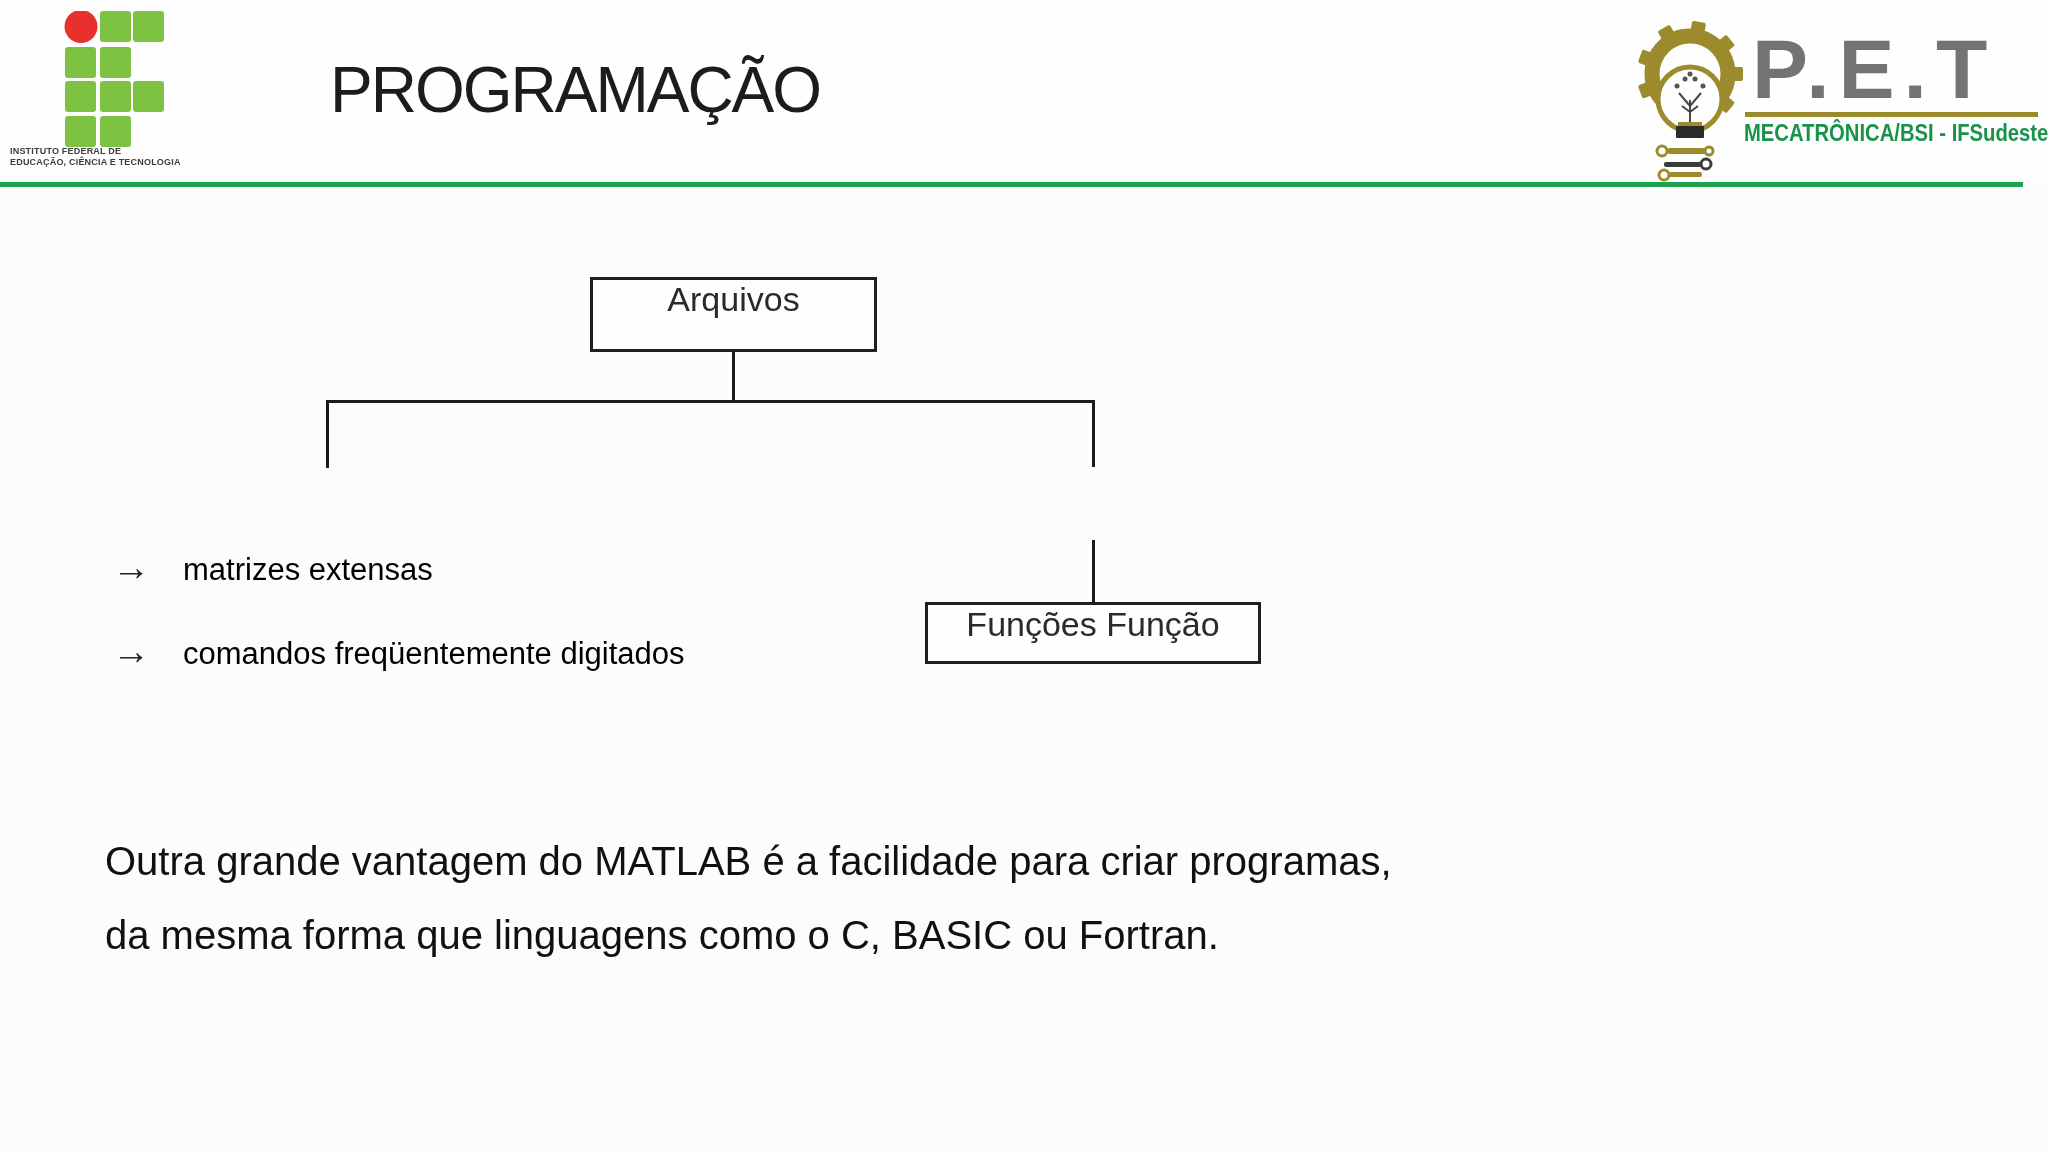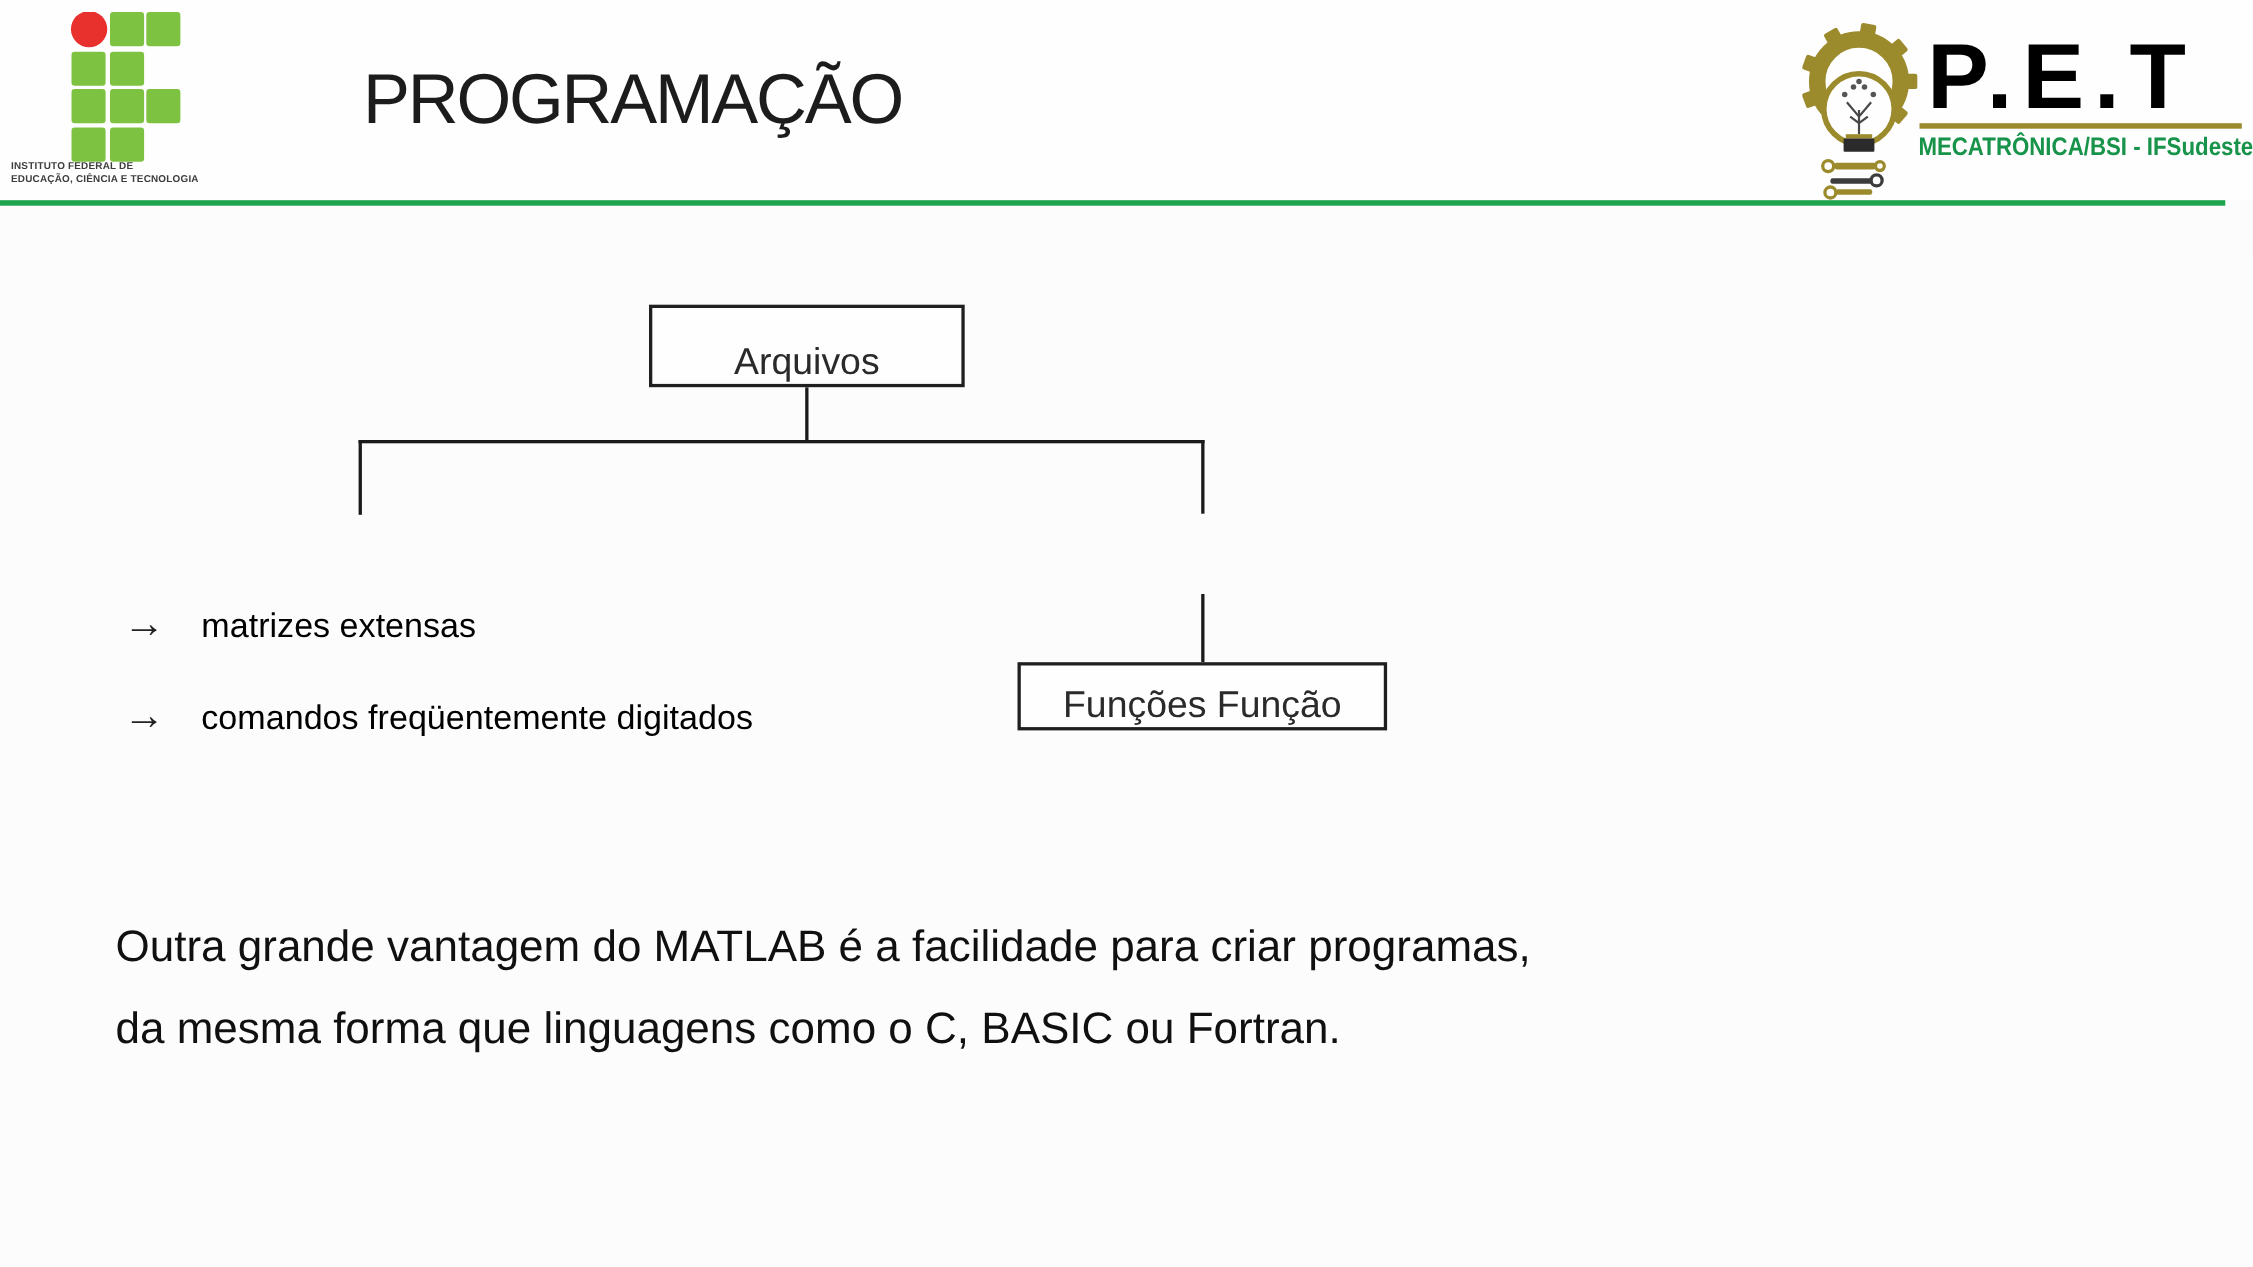--- a/index.html
+++ b/index.html
@@ -20,34 +20,34 @@
   }
   .if-logo-svg{position:absolute;left:61px;top:11px;}
   .if-caption{
     position:absolute;left:10px;top:146px;
     font-size:9px;font-weight:bold;color:#3d3d3d;
     line-height:11px;letter-spacing:0.2px;white-space:nowrap;
   }
   .pet-gear-svg{position:absolute;left:1628px;top:14px;}
   .pet-name{
     position:absolute;left:1752px;top:27px;
-    font-size:84px;font-weight:bold;color:#000000;
+    font-size:84px;font-weight:bold;color:#737373;
     letter-spacing:9px;line-height:1;white-space:nowrap;
   }
   .pet-underline{position:absolute;left:1745px;top:112px;width:293px;height:5px;background:#9c8b2d;}
   .pet-subtitle{
     position:absolute;left:1744px;top:122px;
     font-size:23px;font-weight:bold;color:#17934a;
     transform:scaleX(0.88);transform-origin:left top;
     line-height:1;white-space:nowrap;
   }
   
   .node{
     position:absolute;background:#fefefe;border:3px solid #1f1f1f;
-    display:flex;align-items:flex-end;justify-content:center;
+    display:flex;align-items:flex-start;justify-content:center;
     font-size:34px;color:#2a2a2a;box-sizing:border-box;
   }
   .node.thick{border-width:4px;}
   .node-arquivos{left:590px;top:277px;width:287px;height:75px;}
   .node-scripts{left:203px;top:468px;width:250px;height:70px;}
   .node-funcoes{left:950px;top:467px;width:288px;height:73px;}
   .node-funcoes-funcao{left:925px;top:602px;width:336px;height:62px;}
   .conn{position:absolute;background:#1a1a1a;}
   .conn-v1{left:732px;top:352px;width:3px;height:50px;}
   .conn-h1{left:326px;top:400px;width:769px;height:3px;}

